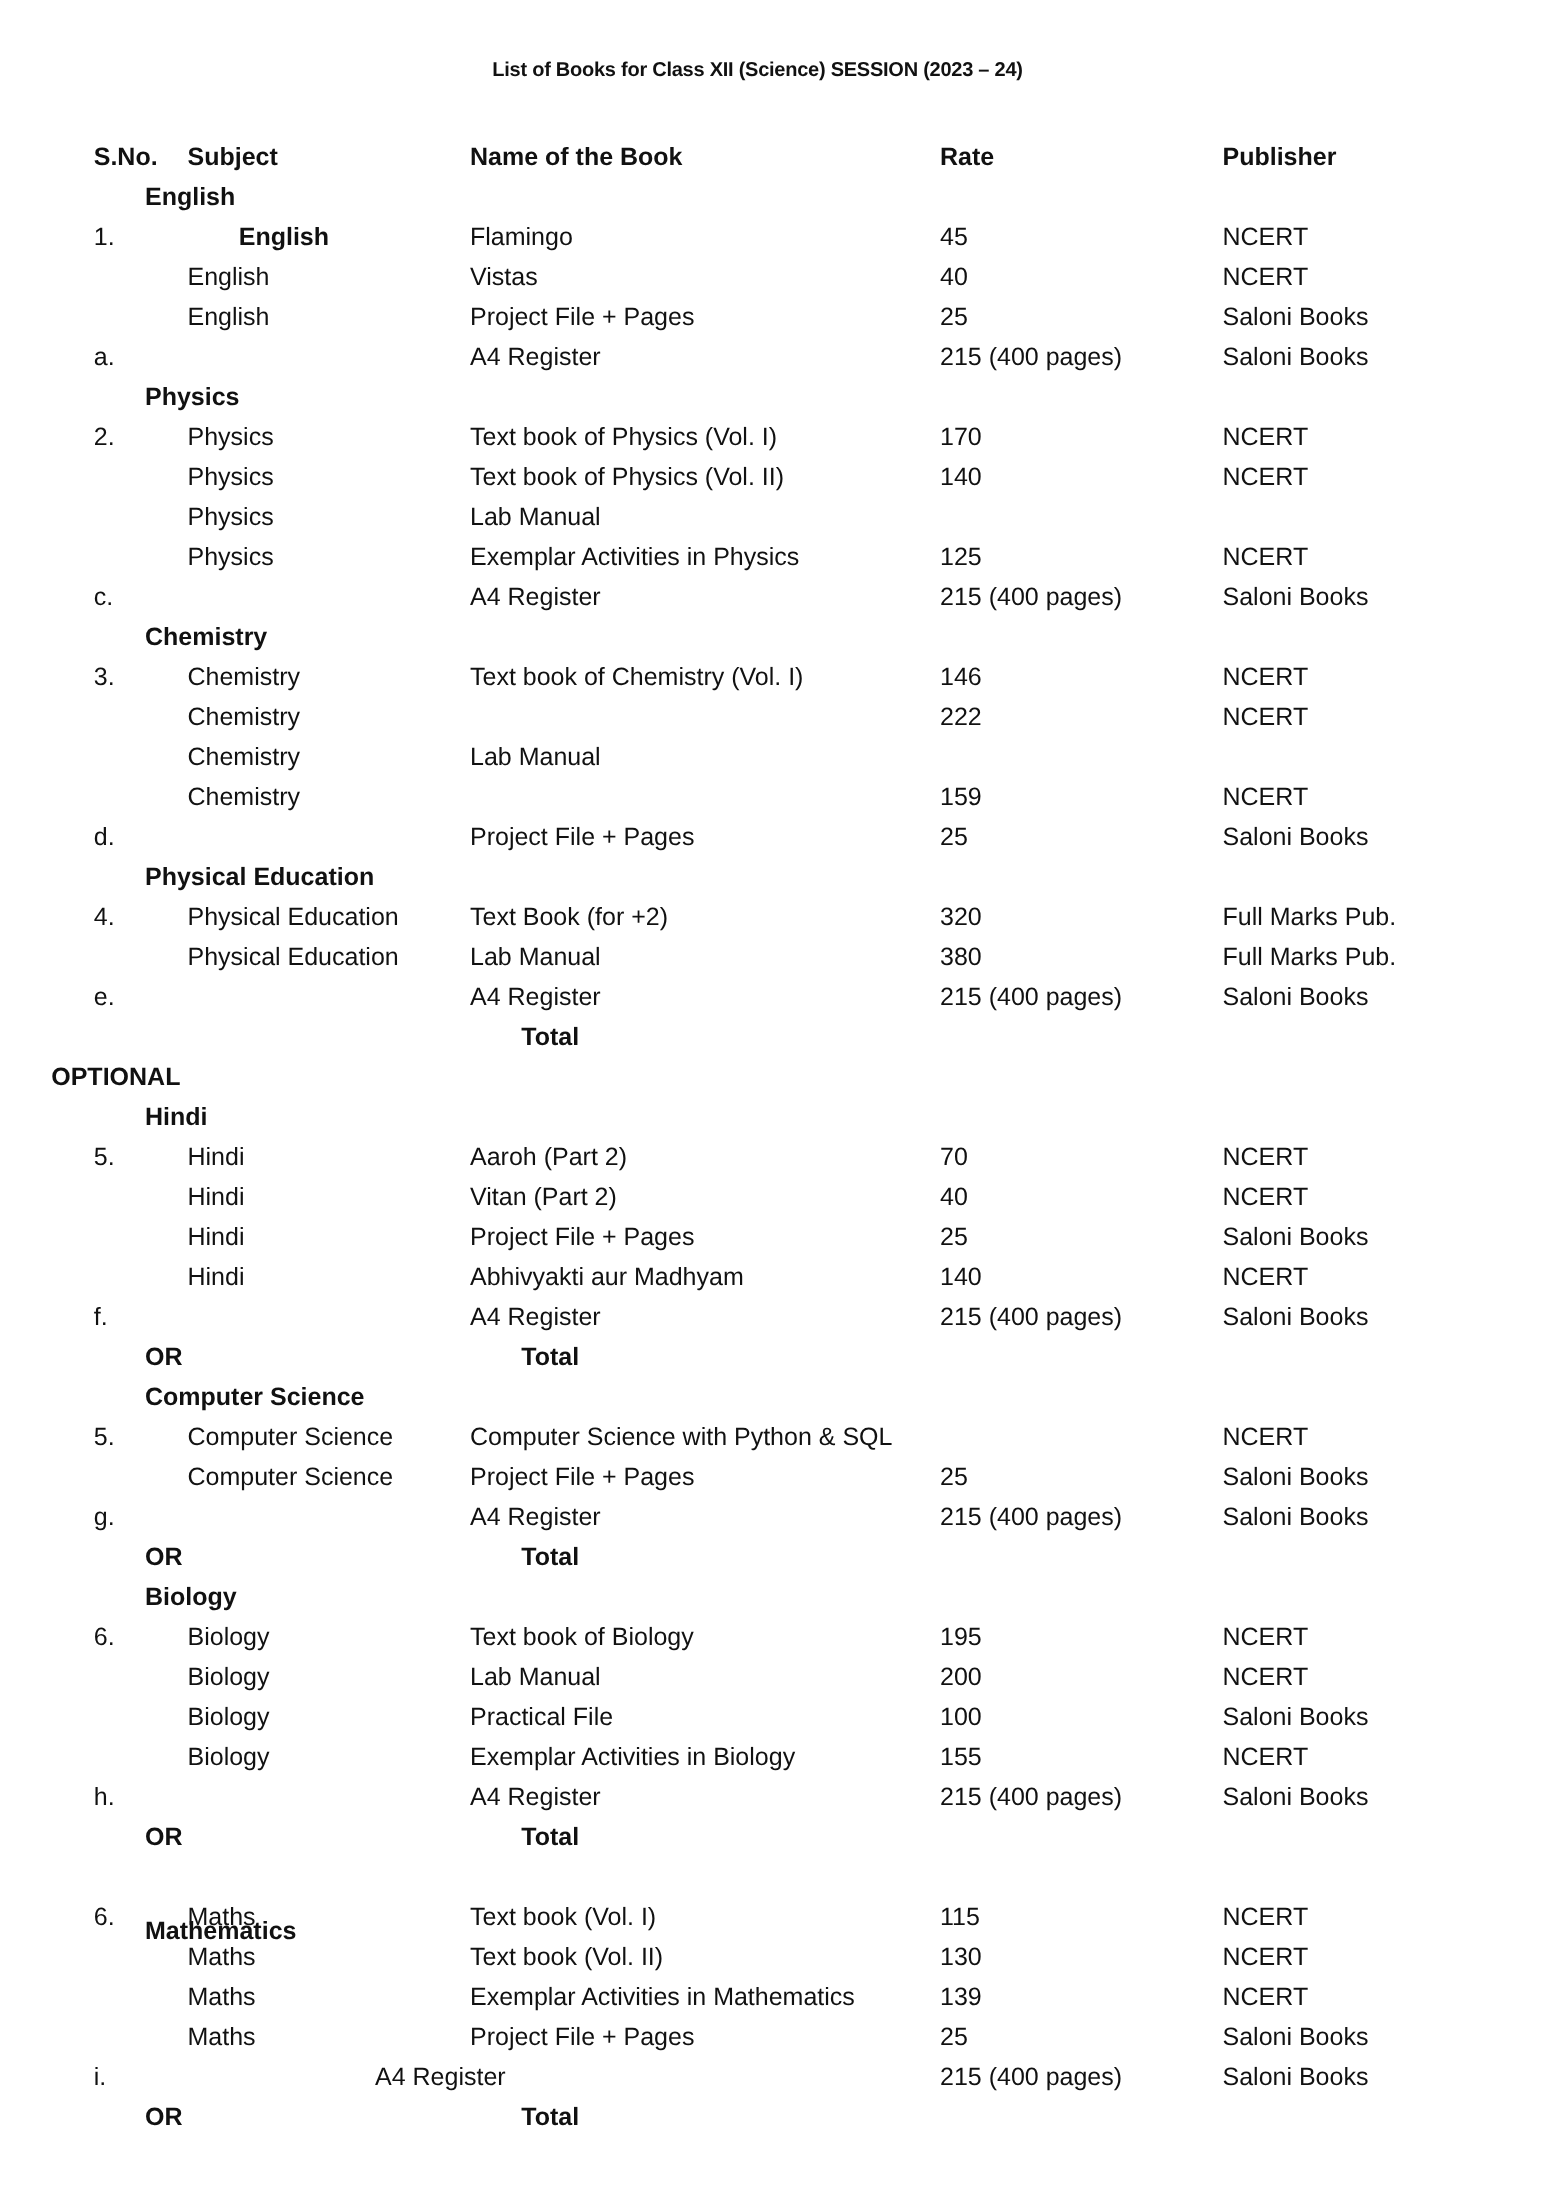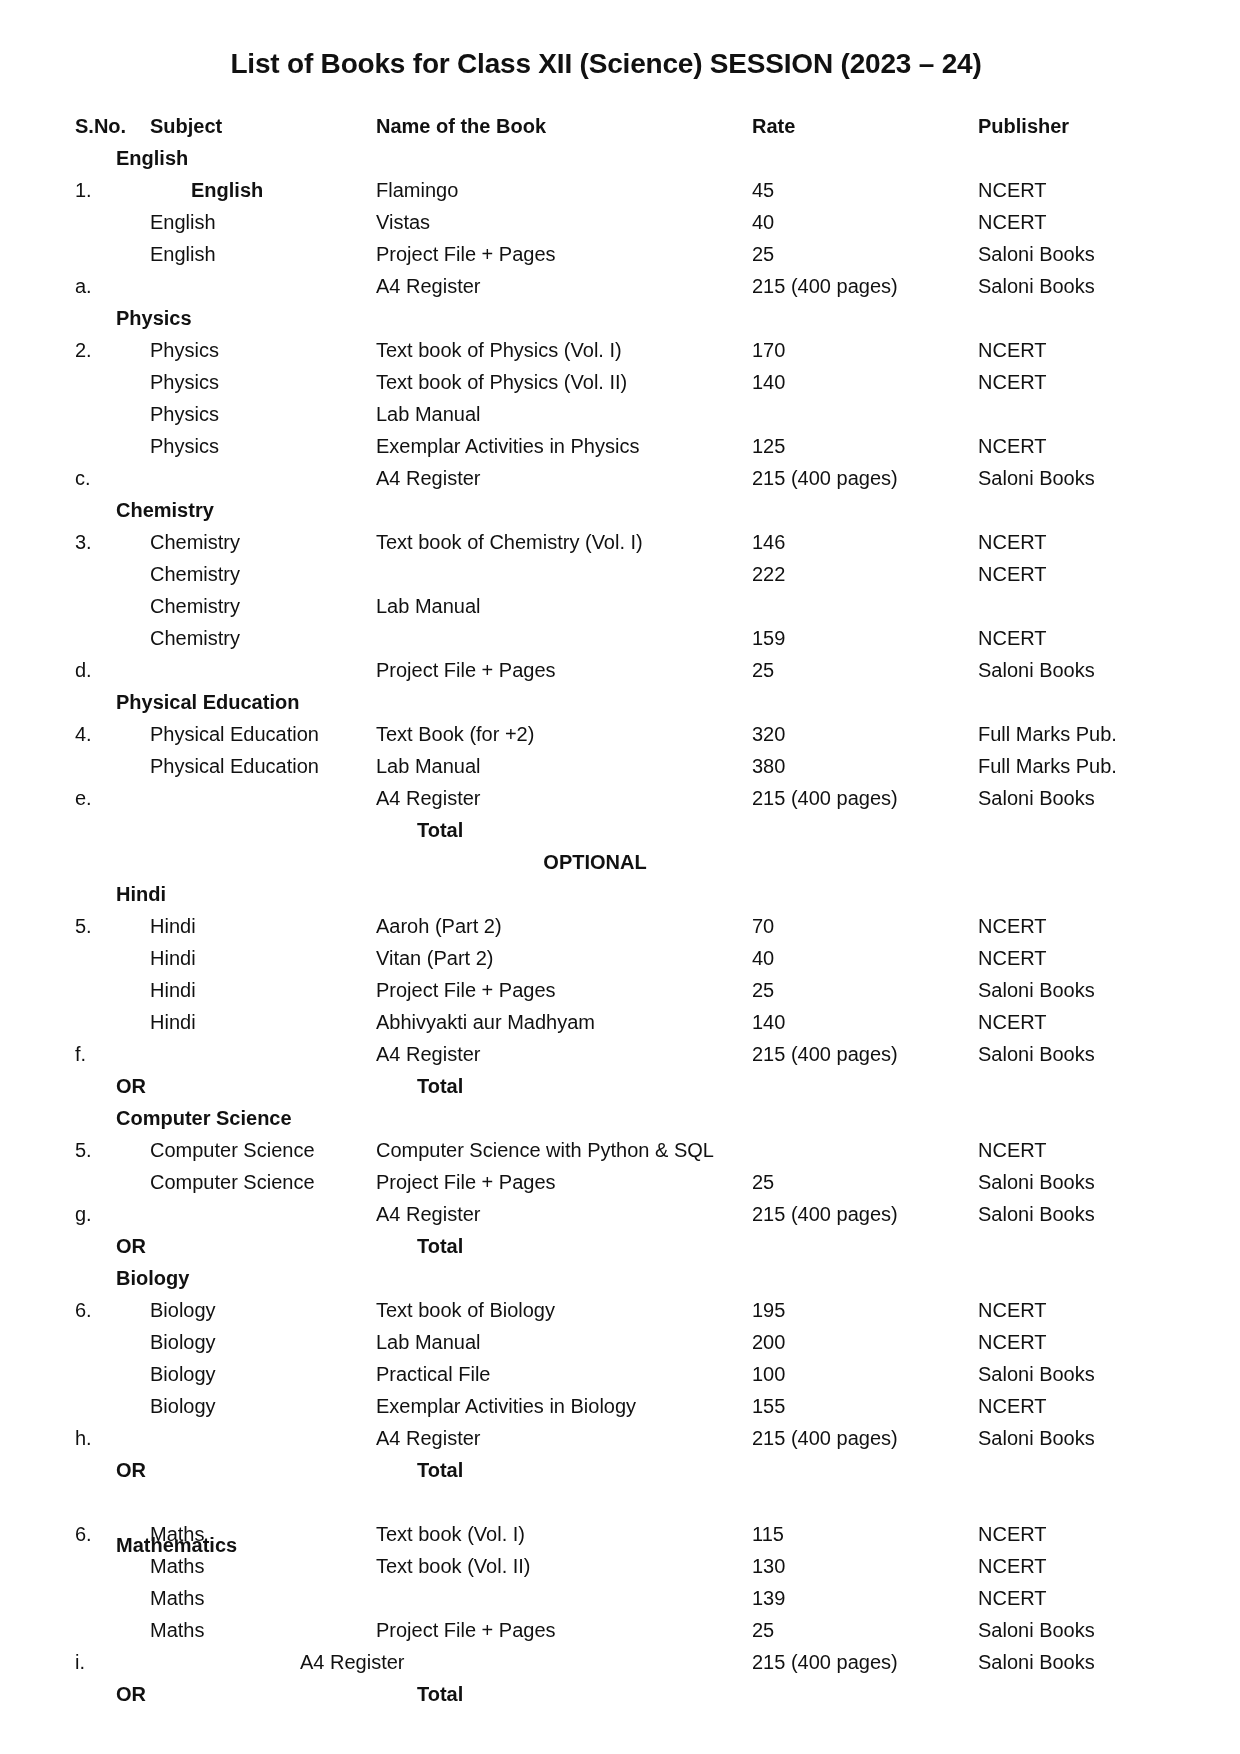--- a/index.html
+++ b/index.html
@@ -2,35 +2,35 @@
 <html><head>
   <meta charset="utf-8">
   <style>
     html, body { margin: 0; padding: 0; background: #ffffff; }
     body {
       width: 1240px; height: 1754px; position: relative; overflow: hidden;
       font-family: "Liberation Sans", sans-serif; color: #111111;
     }
     .title {
       position: absolute; top: 48px; left: 0; width: 1212px; text-align: center;
-      font-size: 28px; font-weight: bold; letter-spacing: -0.2px;
+      font-size: 16px; font-weight: bold; letter-spacing: -0.2px;
     }
     .row {
       position: absolute; left: 0; width: 1240px; height: 32px;
       font-size: 20px; line-height: 32px;
     }
     .c { position: absolute; top: 0; white-space: nowrap; }
     .c-sno { left: 75px; }
     .c-subj { left: 150px; }
     .c-book { left: 376px; }
     .c-book-alt { left: 300px; }
     .c-rate { left: 752px; }
     .c-pub { left: 978px; }
     .bold { font-weight: bold; padding-left: 41px; }
-    .center { left: 0; width: 1108px; text-align: center; }
+    .center { left: 0; width: 1108px; text-align: left; }
   </style>
 </head>
 <body>
 
 <div class="title">List of Books for Class XII (Science) SESSION (2023 – 24)</div>
 
 <div class="row bold" style="top:110px;">
   <span class="c c-sno">S.No.</span>
   <span class="c c-subj">Subject</span>
   <span class="c c-book">Name of the Book</span>
@@ -300,20 +300,21 @@
     <div class="row" style="top: 1550px;">
       <span class="c c-sno"></span>
       <span class="c c-subj">Maths</span>
       <span class="c c-book">Text book (Vol. II)</span>
       <span class="c c-rate">130</span>
       <span class="c c-pub">NCERT</span>
     </div>
     <div class="row" style="top: 1582px;">
       <span class="c c-sno"></span>
       <span class="c c-subj">Maths</span>
+      <span class="c c-book">Exemplar Activities in Mathematics</span>
       <span class="c c-rate">139</span>
       <span class="c c-pub">NCERT</span>
     </div>
     <div class="row" style="top: 1614px;">
       <span class="c c-sno"></span>
       <span class="c c-subj">Maths</span>
       <span class="c c-book">Project File + Pages</span>
       <span class="c c-rate">25</span>
       <span class="c c-pub">Saloni Books</span>
     </div>

